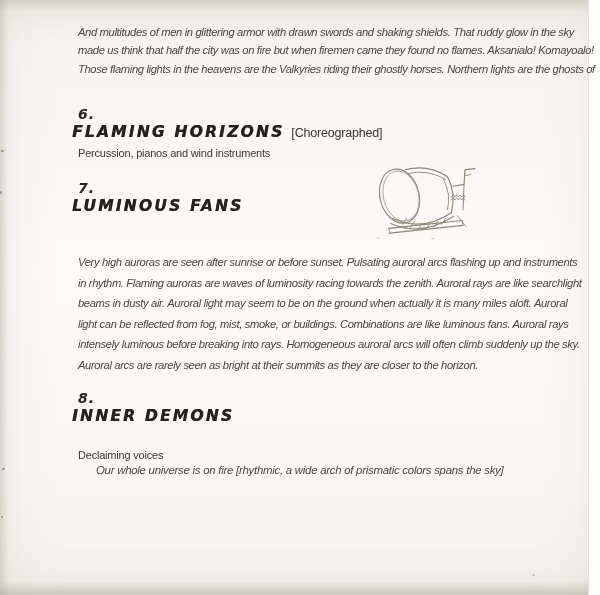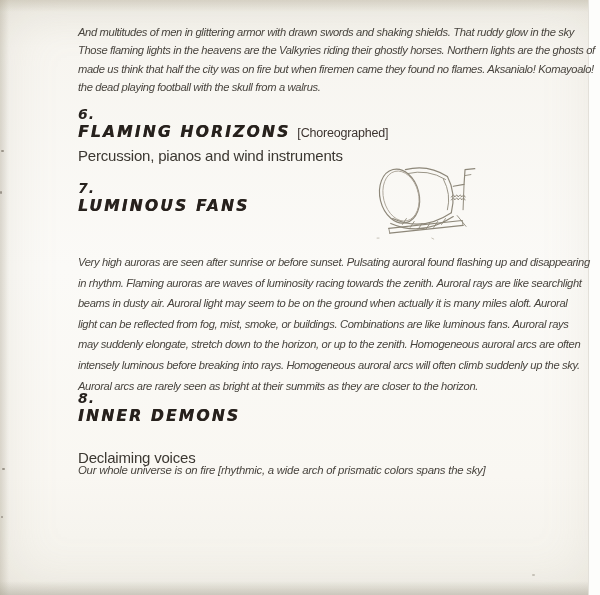--- a/index.html
+++ b/index.html
@@ -23,27 +23,27 @@
   
   .blk{position:absolute;left:78px;width:466px;}
   .para{font-style:italic;font-size:11.2px;letter-spacing:-0.35px;color:#48443e;}
   .para .jline{white-space:nowrap;text-align:justify;text-align-last:justify;}
   .para .jline-last{white-space:nowrap;text-align:left;text-align-last:left;}
   .intro-para{top:23px;line-height:18.4px;}
   .desc-para{top:252px;line-height:20.6px;}
 
   .track-number{position:absolute;left:78px;font-family:"DejaVu Sans",sans-serif;
     font-weight:bold;font-style:italic;font-size:14px;letter-spacing:1px;color:#26211d;}
-  .track-titlerow{position:absolute;left:78px;white-space:nowrap;}
+  .track-titlerow{position:absolute;left:72px;white-space:nowrap;}
   .track-title{font-family:"DejaVu Sans",sans-serif;font-weight:bold;font-style:italic;
     font-size:15.5px;letter-spacing:2.2px;color:#26211d;text-shadow:0.4px 0 0 #3a2c28;}
   .track-annotation{font-size:12.5px;color:#3c332f;margin-left:7px;letter-spacing:-0.2px;}
-  .track-instr{position:absolute;left:78px;font-size:15px;color:#3b3731;letter-spacing:-0.2px;white-space:nowrap;}
+  .track-instr{position:absolute;left:78px;font-size:11px;color:#3b3731;letter-spacing:-0.2px;white-space:nowrap;}
 
-  .lyric-intro{position:absolute;left:78px;top:464px;font-style:italic;font-size:11.4px;
+  .lyric-intro{position:absolute;left:96px;top:464px;font-style:italic;font-size:11.4px;
     letter-spacing:-0.25px;color:#48443e;white-space:nowrap;}
   .lyrics{position:absolute;left:78px;top:500px;line-height:19.2px;font-style:italic;
     font-size:11.4px;letter-spacing:-0.25px;color:#48443e;}
   .lyrics div{white-space:nowrap;}
 
   .drum{position:absolute;left:369px;top:156px;width:108px;height:86px;}
 </style>
 </head>
 <body>
 
@@ -54,23 +54,22 @@
   <div class="edge-left"></div>
   <div class="edge-right"></div>
   <div class="speck" style="left:1px;top:150px;width:3px;height:2px;"></div>
   <div class="speck" style="left:0;top:191px;width:2px;height:3px;"></div>
   <div class="speck" style="left:2px;top:468px;width:3px;height:2px;"></div>
   <div class="speck" style="left:1px;top:516px;width:2px;height:2px;"></div>
   <div class="speck" style="left:532px;top:574px;width:3px;height:2px;opacity:.5;"></div>
 
   <div class="blk para intro-para">
     <div class="jline">And multitudes of men in glittering armor with drawn swords and shaking shields. That ruddy glow in the sky</div>
+    <div class="jline">made us think that half the city was on fire but when firemen came they found no flames.  Aksanialo! Komayoalo!</div>
     <div class="jline">Those flaming lights in the heavens are the Valkyries riding their ghostly horses. Northern lights are the ghosts of</div>
-    <div class="jline">made us think that half the city was on fire but when firemen came they found no flames.  Aksanialo! Komayoalo!</div>
-    <div class="jline-last">the dead playing football with the skull from a walrus.</div>
   </div>
 
   <div class="track-number" style="top:106px;">6.</div>
   <div class="track-titlerow" style="top:123px;">
     <span class="track-title">FLAMING HORIZONS</span><span class="track-annotation">[Choreographed]</span>
   </div>
   <div class="track-instr" style="top:147px;">Percussion, pianos and wind instruments</div>
 
   <div class="track-number" style="top:180px;">7.</div>
   <div class="track-titlerow" style="top:197px;text-align:center;">
@@ -101,25 +100,24 @@
     <path d="M 97 29 L 96 55" stroke-width="1"></path>
 
     <path d="M 84 42 q 2.5 -4 3.5 0 q 2.5 -4 3.5 0 q 2.5 -4 3.5 0 q 2.5 -4 3.5 0" stroke-width="1"></path>
     <path d="M 84 45 q 2.5 -4 3.5 0 q 2.5 -4 3.5 0 q 2.5 -4 3.5 0 q 2.5 -4 3.5 0" stroke-width="0.9"></path>
 
     <path d="M 90 61 L 99 72" stroke-width="0.9"></path>
     <path d="M 8 84 l 2 0 M 64 84 l 2 1" stroke="#b7b1a4" stroke-width="0.8"></path>
   </svg>
 
   <div class="blk para desc-para">
-    <div class="jline">Very high auroras are seen after sunrise or before sunset.  Pulsating auroral found flashing up and disappearing</div>
+    <div class="jline">Very high auroras are seen after sunrise or before sunset.  Pulsating auroral arcs flashing up and instruments</div>
     <div class="jline">in rhythm.  Flaming auroras are waves of luminosity racing towards the zenith.  Auroral rays are like searchlight</div>
     <div class="jline">beams in dusty air.  Auroral light may seem to be on the ground when actually it is many miles aloft.  Auroral</div>
     <div class="jline">light can be reflected from fog, mist, smoke, or buildings.  Combinations are like luminous fans.  Auroral rays</div>
-    <div class="jline">may suddenly elongate, stretch down to the horizon, or up to the zenith.  Homogeneous auroral arcs are often</div>
     <div class="jline">intensely luminous before breaking into rays. Homogeneous auroral arcs will often climb suddenly up the sky.</div>
     <div class="jline-last">Auroral arcs are rarely seen as bright at their summits as they are closer to the horizon.</div>
   </div>
 
   <div class="track-number" style="top:390px;">8.</div>
   <div class="track-titlerow" style="top:407px;">
     <span class="track-title">INNER DEMONS</span><span class="track-annotation"></span>
   </div>
   <div class="track-instr" style="top:449px;">Declaiming voices</div>
 

